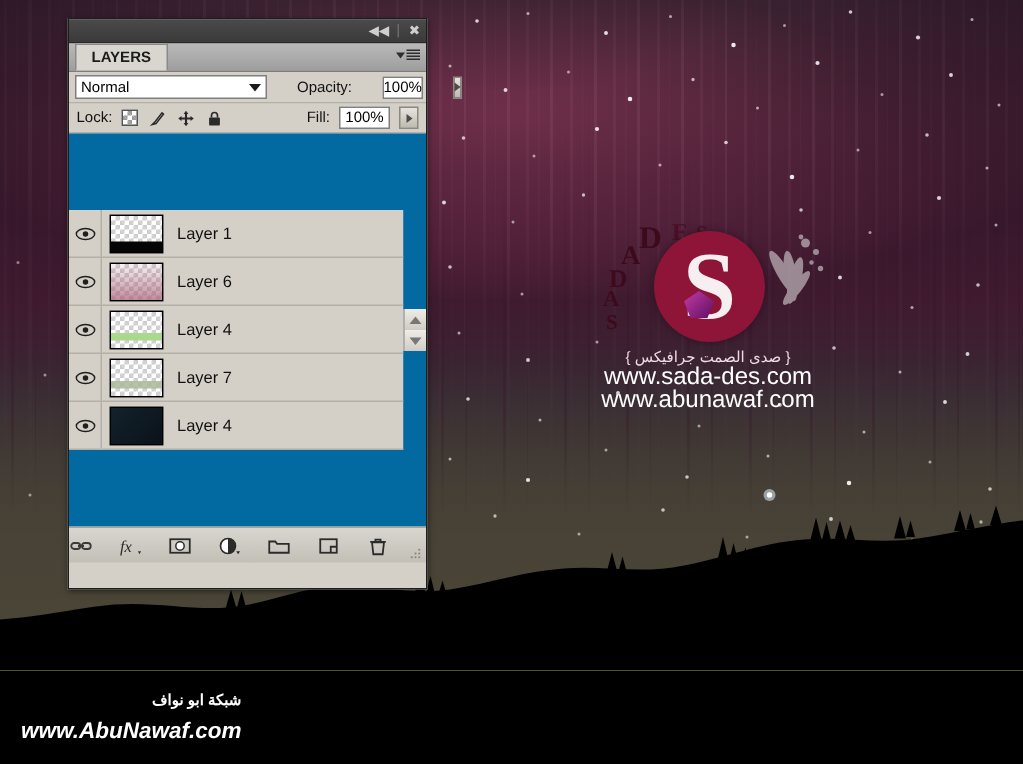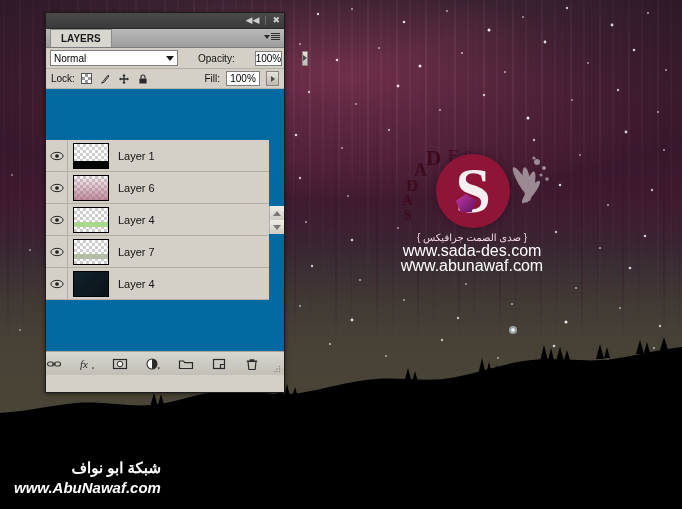--- a/index.html
+++ b/index.html
@@ -93,21 +93,21 @@
   .wm-l-a1{ left:22px; top:22px; font-size:18px; }
   .wm-l-d2{ left:14px; top:38px; font-size:17px; }
   .wm-l-a2{ left:10px; top:54px; font-size:15px; }
   .wm-l-s2{ left:12px; top:70px; font-size:14px; }
   .wm-fan{ position:absolute; left:104px; top:14px; width:56px; height:58px; opacity:.75; }
   .wm-ar{ font-size:10px; direction:rtl; color:#f3d9e6; margin-top:2px; letter-spacing:.2px;}
   .wm-url{ font-size:16px; color:#ffffff; line-height:15px; }
 
   
   #brand{ position:absolute; left:14px; bottom:12px; color:#fff; }
-  #brand .ar{ direction:rtl; font-size:15px; font-weight:bold; color:#fff; line-height:20px; letter-spacing:.5px;}
+  #brand .ar{ direction:rtl; font-size:10px; font-weight:bold; color:#fff; line-height:20px; letter-spacing:.5px;}
   #brand .url{ font-style:italic; font-weight:bold; font-size:15px; color:#fff; line-height:19px; }
 
   
   #layers-panel{
     position:absolute; left:45px; top:12px; width:240px; height:381px;
     background:#d4d0c8; border:1px solid #1d1d1d;
     box-shadow:0 1px 4px rgba(0,0,0,.5);
     font-size:11px; color:#000;
   }
   .titlebar{

